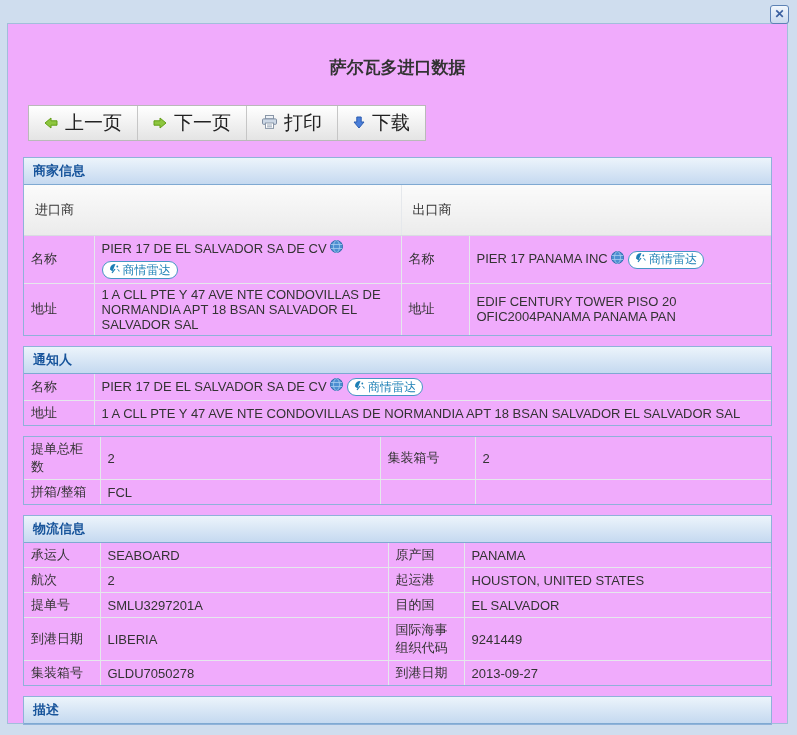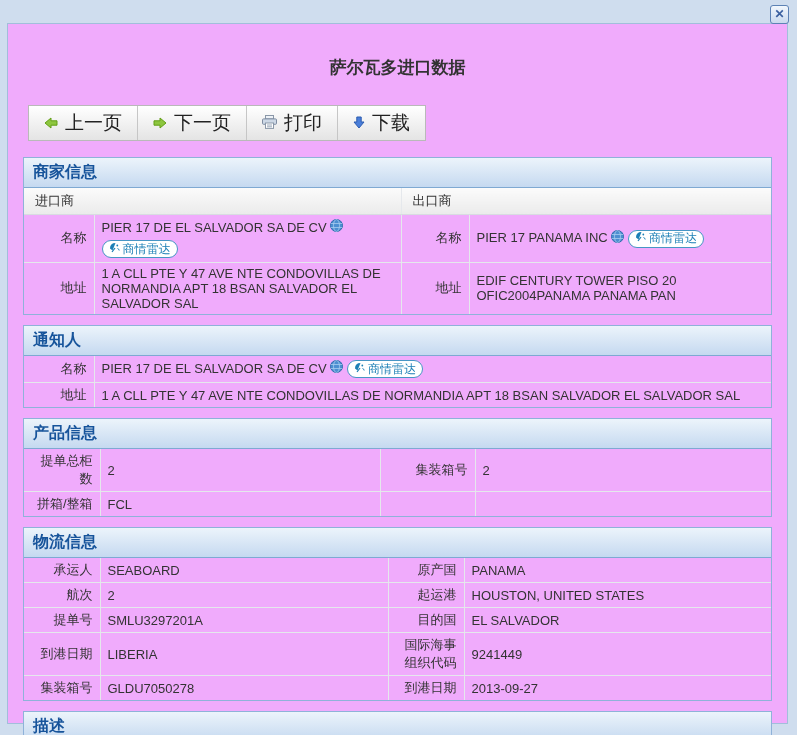--- a/index.html
+++ b/index.html
@@ -32,30 +32,30 @@
     display:flex;align-items:center;gap:7px;
     padding:4px 15px;font-size:19px;color:#222;background:transparent;
     border:none;border-left:1px solid #c6c6c6;cursor:pointer;
     font-family:"Liberation Sans","DejaVu Sans",sans-serif;
   }
   .tb-btn:first-child{border-left:none;}
   .box{margin:0 15px 10px 15px;border:1px solid #8fb2d9;}
   .box-header{
     background:linear-gradient(#ecf4fb,#c5d9f0);
     border-bottom:1px solid #7fa9d2;
-    color:#17549b;font-weight:bold;font-size:16px;padding:4px 9px;
+    color:#17549b;font-weight:bold;font-size:13px;padding:4px 9px;
   }
   .grid{width:100%;border-collapse:collapse;font-size:13px;color:#333;table-layout:fixed;}
   .grid td{padding:3px 7px;border-bottom:1px solid #e5e8ec;vertical-align:middle;word-wrap:break-word;}
   .grid tr:last-child td{border-bottom:none;}
   .grid td + td{border-left:1px solid #e5e8ec;}
-  .lbl{text-align:right;padding:3px 2px;}
+  .lbl{text-align:left;padding:3px 2px;}
   .subhead td{
     background:linear-gradient(#fbfbfb,#ebebeb);
-    border-bottom:1px solid #d8dce1;padding:4px 11px;
+    border-bottom:1px solid #d8dce1;padding:16px 11px;
   }
   .radar-badge{
     display:inline-flex;align-items:center;gap:3px;
     border:1px solid #4796c5;border-radius:9px;
     padding:0 6px;height:16px;color:#1c7fb5;font-size:12px;
     white-space:nowrap;vertical-align:middle;cursor:pointer;background:#fff;
   }
   .icon{display:inline-block;vertical-align:middle;}
   .name-line{line-height:1.55;}
 </style>
@@ -194,21 +194,20 @@
         <tr>
           <td class="lbl">地址</td>
           <td>1 A CLL PTE Y 47 AVE NTE CONDOVILLAS DE NORMANDIA APT 18 BSAN SALVADOR EL SALVADOR SAL</td>
         </tr>
       </tbody>
     </table>
   </section>
 
   
   <section class="box">
-    <div class="box-header">产品信息</div>
     <table class="grid">
       <colgroup>
           <col style="width:76px">
           <col style="width:280px">
           <col style="width:95px">
           <col>
         </colgroup>
       <tbody>
         <tr>
           <td class="lbl">提单总柜数</td>

